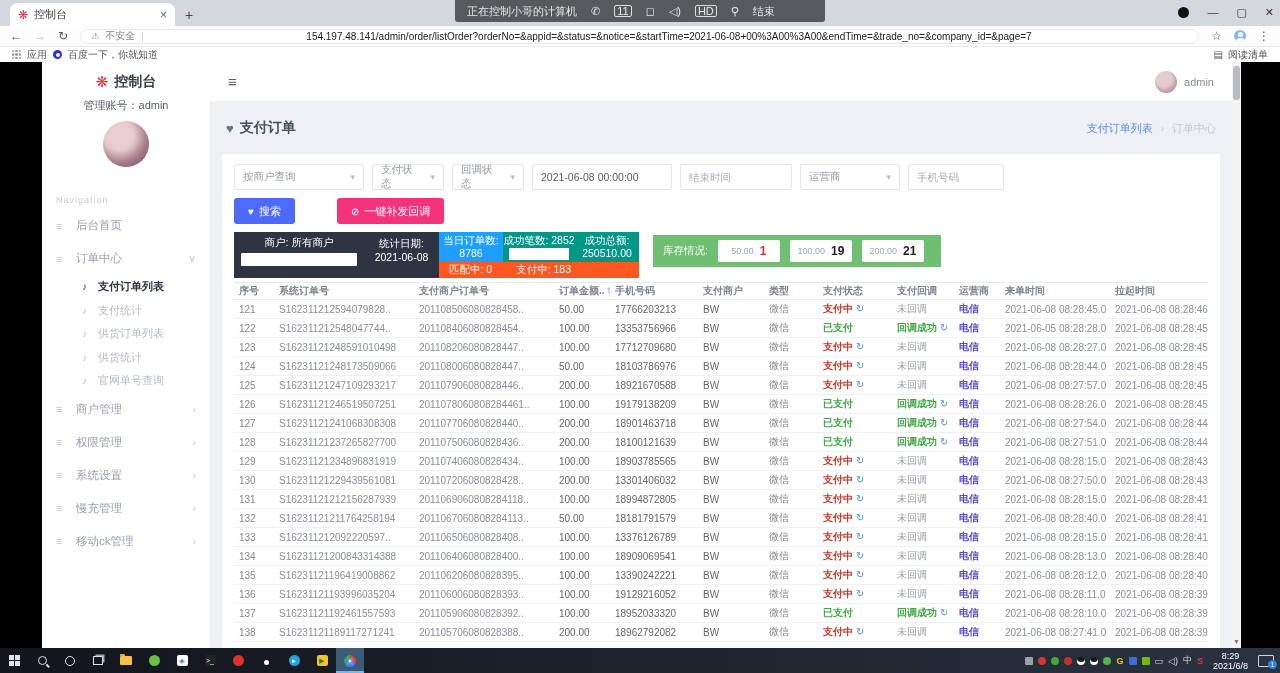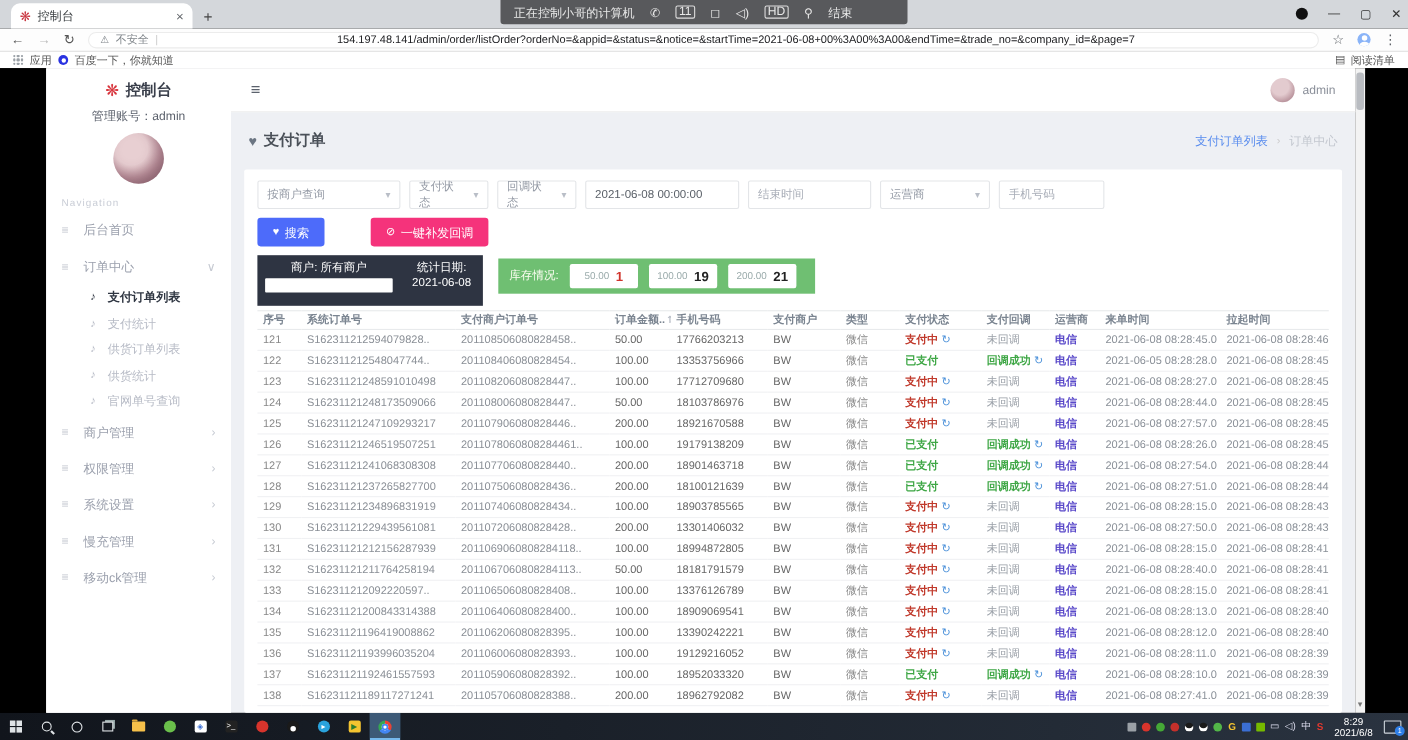--- a/index.html
+++ b/index.html
@@ -48,21 +48,21 @@
   .app-scroll .sdown { position:absolute; bottom:1px; left:0; width:9px; height:10px; font-size:7px; color:#777; text-align:center; line-height:10px; }
 
   .sidebar { width:168px; background:#fff; height:100%; flex:none; padding-top:8px; }
   .logo-row { display:flex; align-items:center; justify-content:center; gap:6px; height:24px; }
   .logo-ic { color:#d8343c; font-size:15px; }
   .logo-tx { font-size:14px; font-weight:bold; color:#3a3f4b; }
   .acct { text-align:center; font-size:11px; color:#5b616c; margin-top:4px; }
   .side-avatar { width:46px; height:46px; border-radius:50%; margin:8px auto 0;
     background:radial-gradient(circle at 35% 30%, #e8cfd2 0 35%, #caa3ab 60%, #8e6b74 100%);
     box-shadow:inset -6px -8px 12px rgba(90,40,60,.35); }
-  .nav-label { font-size:9px; color:#c9cdd6; letter-spacing:1px; margin:12px 0 4px 14px; }
+  .nav-label { font-size:9px; color:#c9cdd6; letter-spacing:1px; margin:28px 0 4px 14px; }
   .mitem { display:flex; align-items:center; height:33px; padding:0 14px; font-size:11.5px; color:#9ba0ad; }
   .mitem .mi { width:20px; color:#c2c6cf; font-size:11px; }
   .mitem .chev { margin-left:auto; color:#c6cad2; font-size:11px; }
   .smitem { display:flex; align-items:center; height:23.5px; padding:0 14px 0 40px; font-size:11px; color:#b7bbc6; }
   .smitem .smi { width:16px; font-size:10px; color:inherit; }
   .smitem.active { color:#2f3642; font-weight:bold; }
 
   .main { flex:1; display:flex; flex-direction:column; min-width:0; }
   .topbar { height:40px; background:#fff; display:flex; align-items:center; padding:0 18px; border-bottom:1px solid #f0f0f0; }
   .hamb { font-size:15px; color:#5b616c; }
@@ -353,20 +353,42 @@
 
         <div class="stats">
           <div class="st-dark">
             <div class="sd-c1">
               <div class="t">商户: 所有商户</div>
               <div class="wbox"></div>
             </div>
             <div class="sd-c2">
               <div>统计日期:</div>
               <div>2021-06-08</div>
+            </div>
+          </div>
+          <div class="bt-col">
+            <div class="bt-top">
+              <div class="st-blue">
+                <div>当日订单数:</div>
+                <div>8786</div>
+              </div>
+              <div class="st-teal">
+                <div class="tc1">
+                  <div>成功笔数: 2852</div>
+                  <div class="wbox2"></div>
+                </div>
+                <div class="tc2">
+                  <div>成功总额:</div>
+                  <div>250510.00</div>
+                </div>
+              </div>
+            </div>
+            <div class="st-orange">
+              <span>匹配中: 0</span>
+              <span>支付中: 183</span>
             </div>
           </div>
           <div class="st-green">
             <span class="inv-label">库存情况:</span>
             <span class="invbox">
               <span class="inv-price">50.00</span>
               <span class="inv-count alert">1</span>
             </span>
             <span class="invbox">
               <span class="inv-price">100.00</span>

